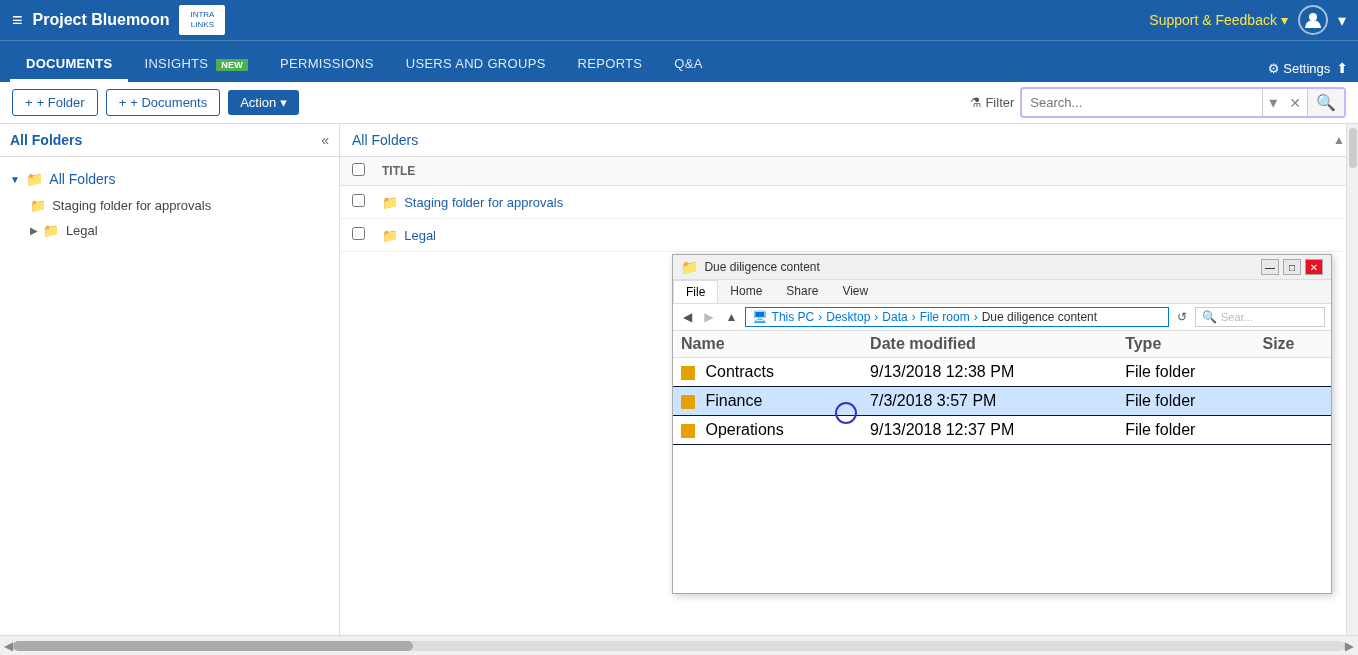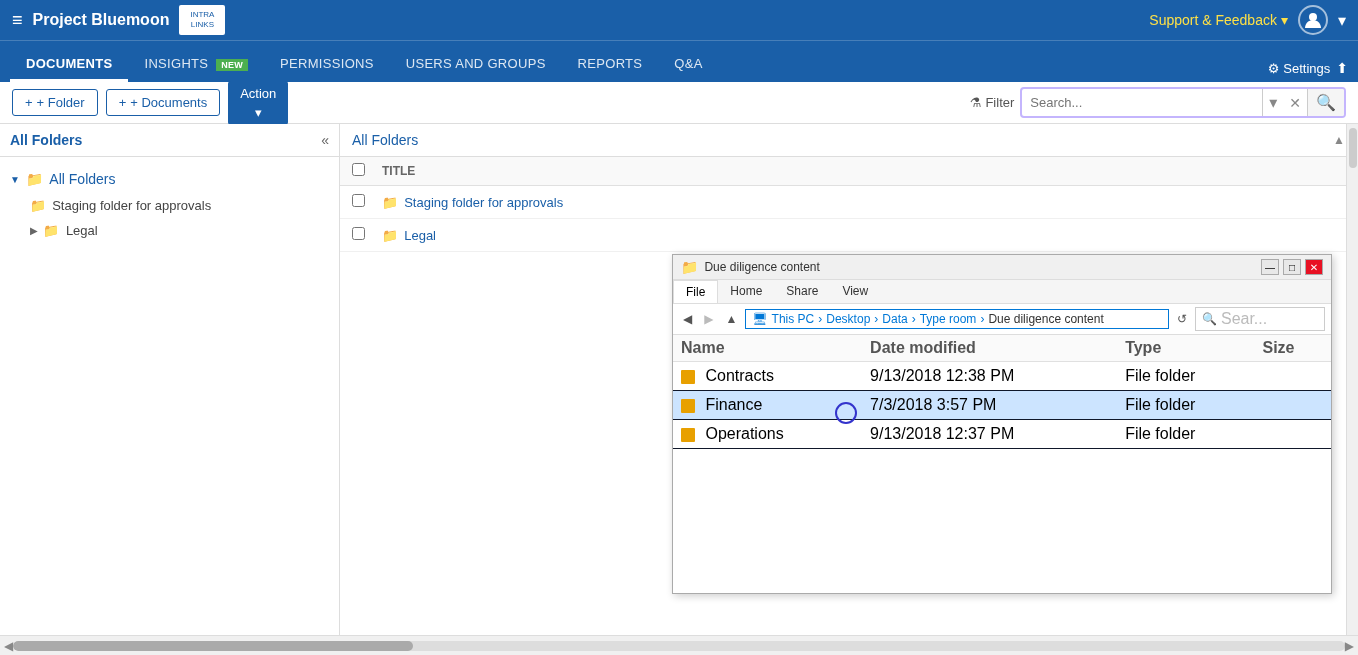--- a/index.html
+++ b/index.html
@@ -93,21 +93,21 @@
       display: flex; align-items: center; gap: 4px;
     }
     .btn-action {
       background: #1a5fa8;
       color: white;
       border: none;
       padding: 5px 12px;
       border-radius: 3px;
       font-size: 13px;
       cursor: pointer;
-      display: flex; align-items: center; gap: 4px; flex-direction: column;
+      display: flex; align-items: center; gap: 4px;
     }
     .toolbar-right { display: flex; align-items: center; gap: 6px; }
     .filter-btn { display: flex; align-items: center; gap: 4px; color: #555; font-size: 13px; cursor: pointer; }
     .search-box {
       display: flex; align-items: center;
       border: 2px solid #c4b5fd;
       border-radius: 4px;
       overflow: hidden;
     }
     .search-box input {
@@ -469,28 +469,28 @@
       <span class="addr-nav-btn" style="color:#bbb;">▶</span>
       <span class="addr-nav-btn">▲</span>
       <div class="addr-bar">
         <span>🖥</span>
         <span style="color:#0078d7;">This PC</span>
         <span class="addr-separator">›</span>
         <span style="color:#0078d7;">Desktop</span>
         <span class="addr-separator">›</span>
         <span style="color:#0078d7;">Data</span>
         <span class="addr-separator">›</span>
-        <span style="color:#0078d7;">Type room</span>
+        <span style="color:#0078d7;">File room</span>
         <span class="addr-separator">›</span>
         <span style="color:#333;">Due diligence content</span>
       </div>
       <span class="addr-refresh">↺</span>
       <div class="addr-search">
         <span style="color:#bbb;">🔍</span>
-        <span style="color:#bbb; font-size:16px;">Sear...</span>
+        <span style="color:#bbb; font-size:11px;">Sear...</span>
       </div>
     </div>
 
     <div class="explorer-content">
       <table class="file-table">
         <thead>
           <tr>
             <th>Name</th>
             <th>Date modified</th>
             <th>Type</th>

